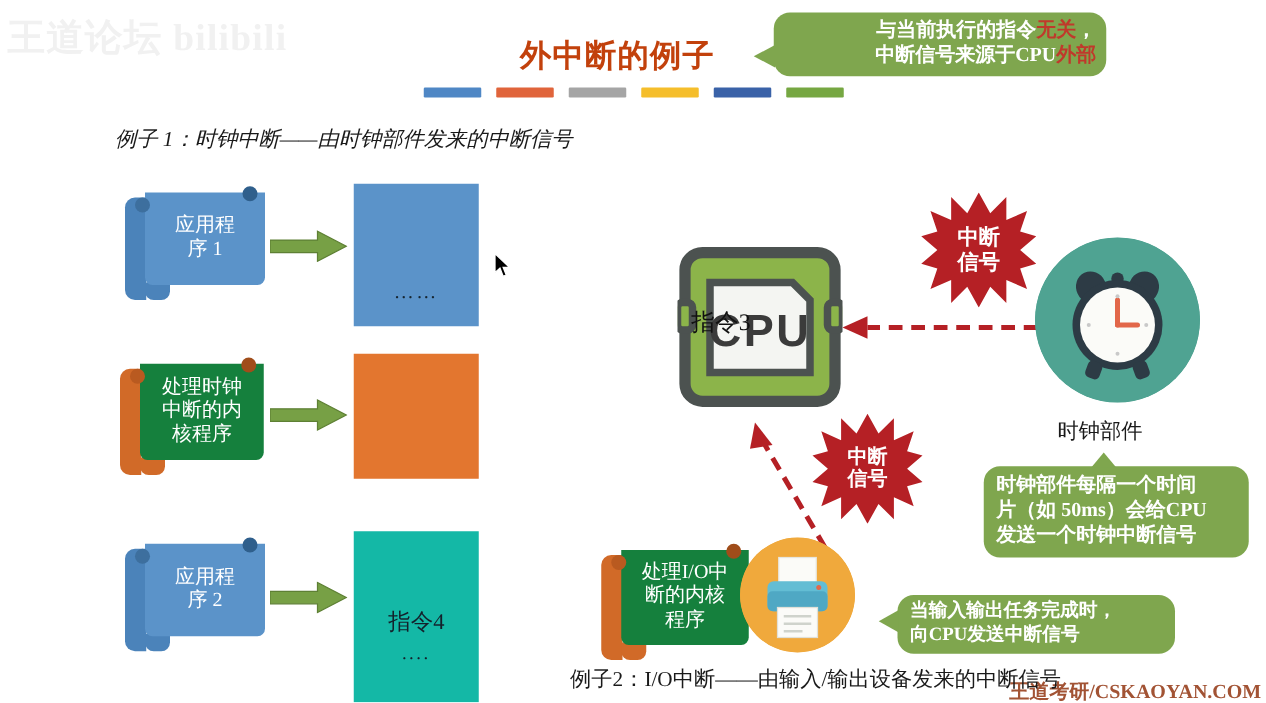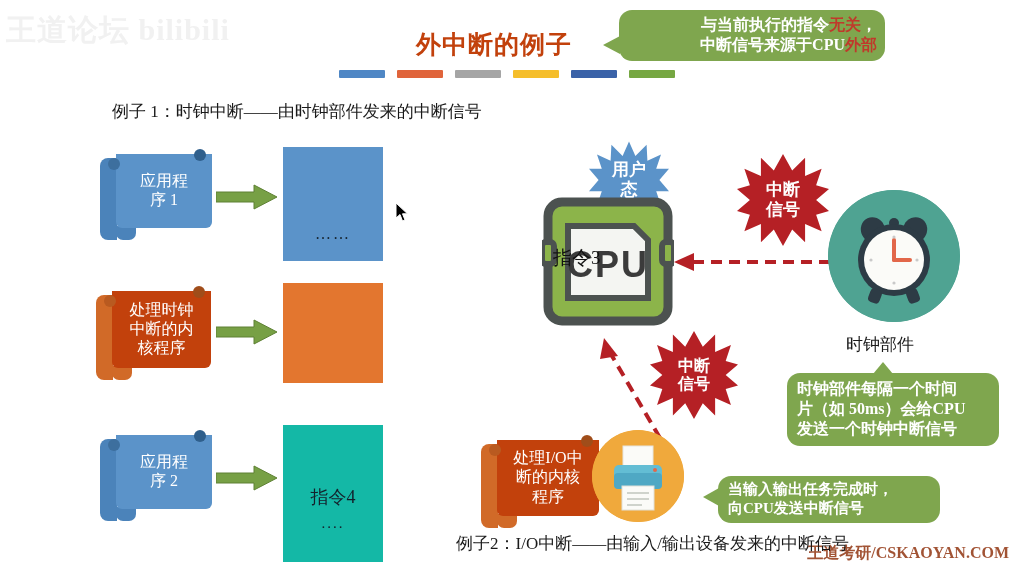--- a/index.html
+++ b/index.html
@@ -126,21 +126,21 @@
   }
 
   
   .caption {
     position: absolute;
     color: #1a1a1a;
     font-family: "Liberation Serif", "DejaVu Serif", serif;
     font-size: 17px;
     white-space: nowrap;
   }
-  #caption-ex1 { left: 112px; top: 100px; }
+  #caption-ex1 { left: 92px; top: 100px; font-style: italic; }
   #caption-ex2 { left: 456px; top: 532px; }
   #label-clock {
     left: 846px; top: 333px;
     font-size: 17px;
   }
 
   
   .scroll {
     position: absolute;
   }
@@ -184,21 +184,21 @@
     width: 20px; height: 14px;
     border-radius: 0 0 7px 7px;
   }
 
   .scroll.blue .body { background: #5b93c9; }
   .scroll.blue .curl-left { background: #4b83ba; }
   .scroll.blue .knob-l { background: #3d6f9e; }
   .scroll.blue .knob-r { background: #2f5f8c; }
   .scroll.blue .tailflap { background: #4b83ba; }
 
-  .scroll.orange .body { background: #c2410c; }
+  .scroll.orange .body { background: #15803d; }
   .scroll.orange .curl-left { background: #d16a28; }
   .scroll.orange .knob-l { background: #b95a20; }
   .scroll.orange .knob-r { background: #a04d1a; }
   .scroll.orange .tailflap { background: #d16a28; }
 
   #scroll-app1 { left: 100px; top: 148px; width: 112px; height: 92px; }
   #scroll-kernel-clock { left: 96px; top: 285px; width: 115px; height: 95px; }
   #scroll-app2 { left: 100px; top: 429px; width: 112px; height: 92px; }
   #scroll-kernel-io { left: 481px; top: 434px; width: 118px; height: 94px; }
 
@@ -429,29 +429,20 @@
     <svg width="62" height="26" viewBox="0 0 62 26">
       <path d="M0 8 L38 8 L38 1 L61 13 L38 25 L38 18 L0 18 Z" fill="#77a045" stroke="#5e8034" stroke-width="1"></path>
     </svg>
   </div>
 
   <div class="memblock" id="mem-3">
     <div class="lbl">指令4</div>
     <div class="dots">....</div>
   </div>
 
-  <div class="burst" id="burst-user">
-    <svg viewBox="0 0 100 100" style="position:absolute;left:0;top:0;width:100%;height:100%;">
-      <polygon points="50,2 58,20 72,6 73,26 90,18 84,36 100,36 88,50 100,64 84,64 90,82 73,74 72,94 58,80 50,98 42,80 28,94 27,74 10,82 16,64 0,64 12,50 0,36 16,36 10,18 27,26 28,6 42,20" fill="#5b93c9"></polygon>
-    </svg>
-    <div class="txt">
-      <div>用户</div>
-      <div>态</div>
-    </div>
-  </div>
 
   <div id="cpu-chip">
     <svg viewBox="0 0 132 131" style="width:132px;height:131px;">
       <rect x="6" y="6" width="120" height="119" rx="14" ry="14" fill="#8cb44a" stroke="#4c5250" stroke-width="9"></rect>
       <rect x="0" y="46" width="12" height="22" rx="4" fill="#8cb44a" stroke="#4c5250" stroke-width="6"></rect>
       <rect x="120" y="46" width="12" height="22" rx="4" fill="#8cb44a" stroke="#4c5250" stroke-width="6"></rect>
       <path d="M26 30 L92 30 L106 44 L106 102 L26 102 Z" fill="#f4f5f2" stroke="#4c5250" stroke-width="6"></path>
     </svg>
     <div class="chip-text">CPU</div>
   </div>

